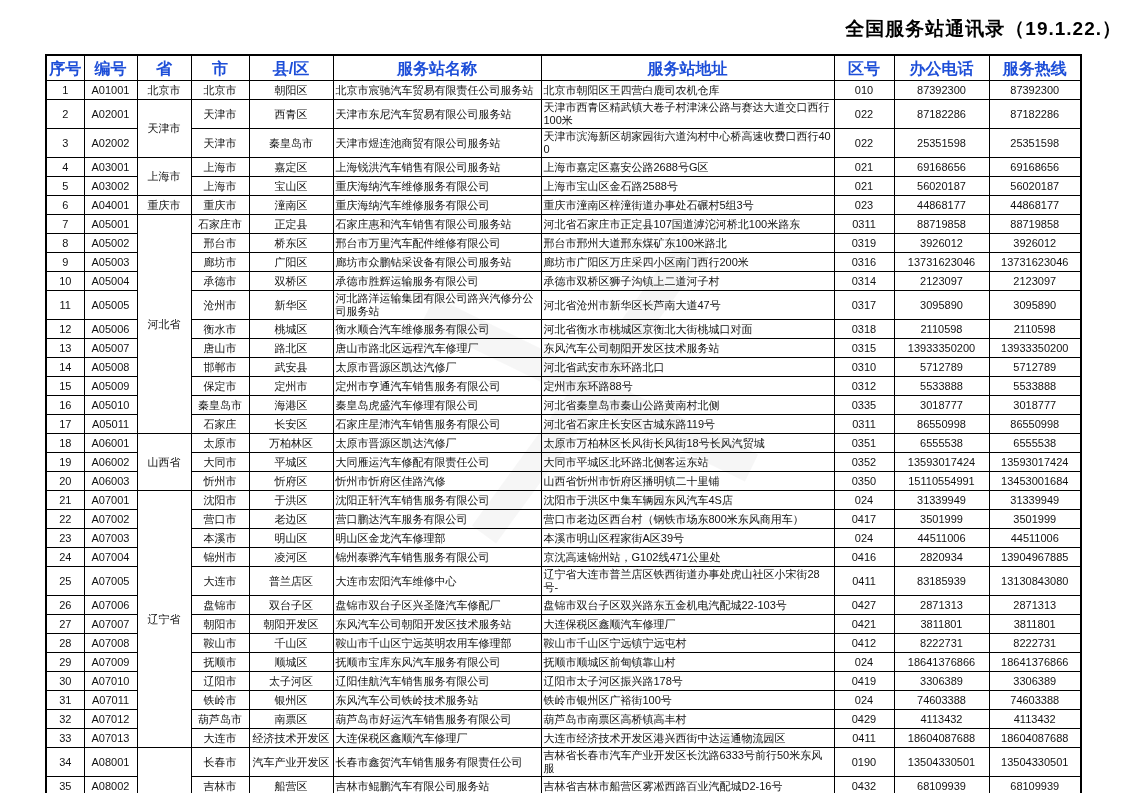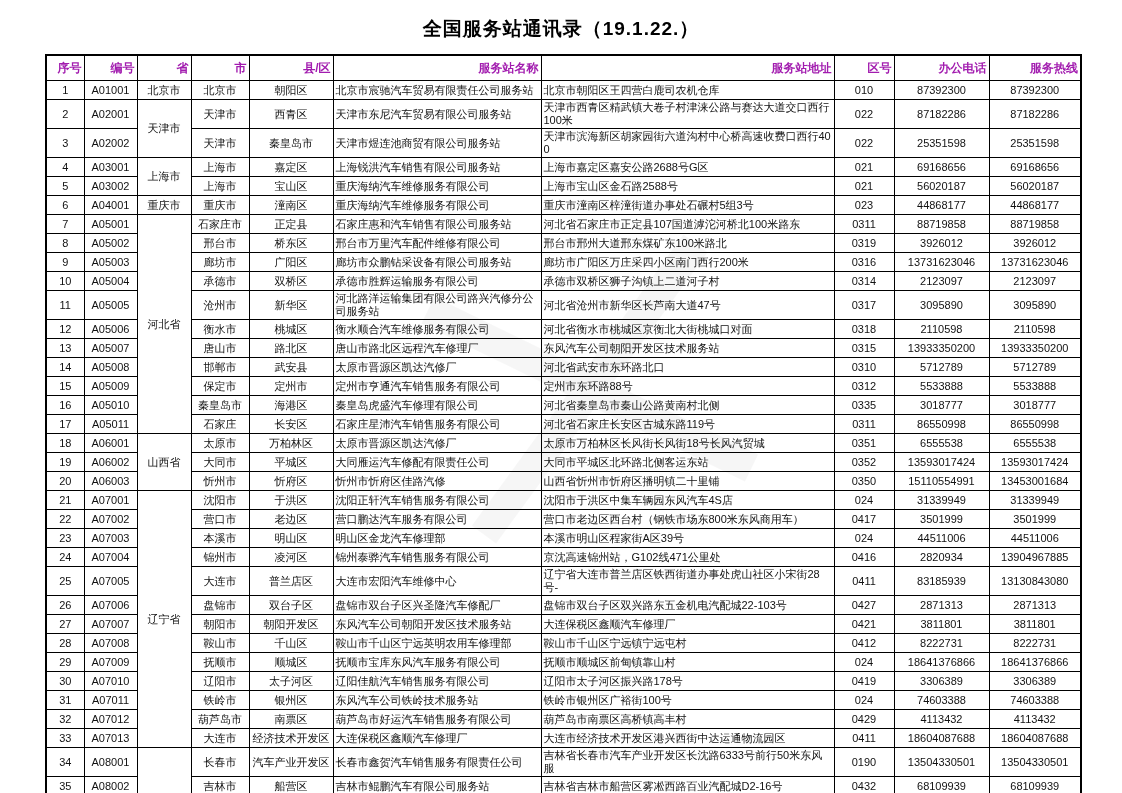--- a/index.html
+++ b/index.html
@@ -2,38 +2,38 @@
 <html><head>
 <meta charset="utf-8">
 <style>
   html,body{margin:0;padding:0;}
   body{
     width:1122px;height:793px;background:#ffffff;
     font-family:"Liberation Sans","DejaVu Sans",sans-serif;
     position:relative;overflow:hidden;color:#000;
   }
   .page-title{
-    text-align:center;padding-top:16px;
+    text-align:right;padding-top:16px;
     font-size:19px;font-weight:bold;letter-spacing:1px;color:#000;
   }
   table.directory{
     border-collapse:collapse;table-layout:fixed;
     margin:12px 0 0 45px;width:1035px;
     border:2px solid #000;
     position:relative;z-index:2;background:transparent;
   }
   th,td{
     border:1px solid #000;
     font-size:11px;line-height:13px;
     padding:1px 2px;overflow:hidden;
     color:#111;word-break:break-all;
   }
   thead th{
-    font-weight:bold;font-size:12px;height:22px;
-    text-align:right;vertical-align:middle;color:#a21caf;
+    font-weight:bold;font-size:16px;height:22px;
+    text-align:center;vertical-align:middle;color:#1d4ed8;
   }
   td{height:16px;vertical-align:middle;}
   .c-center{text-align:center;}
   .c-left{text-align:left;}
   .watermark{
     position:absolute;left:420px;top:230px;width:340px;height:320px;
     pointer-events:none;opacity:0.05;transform:rotate(-14deg);z-index:1;
   }
   .watermark::before,.watermark::after{
     content:"";position:absolute;background:#666;left:-10px;right:-10px;height:30px;

